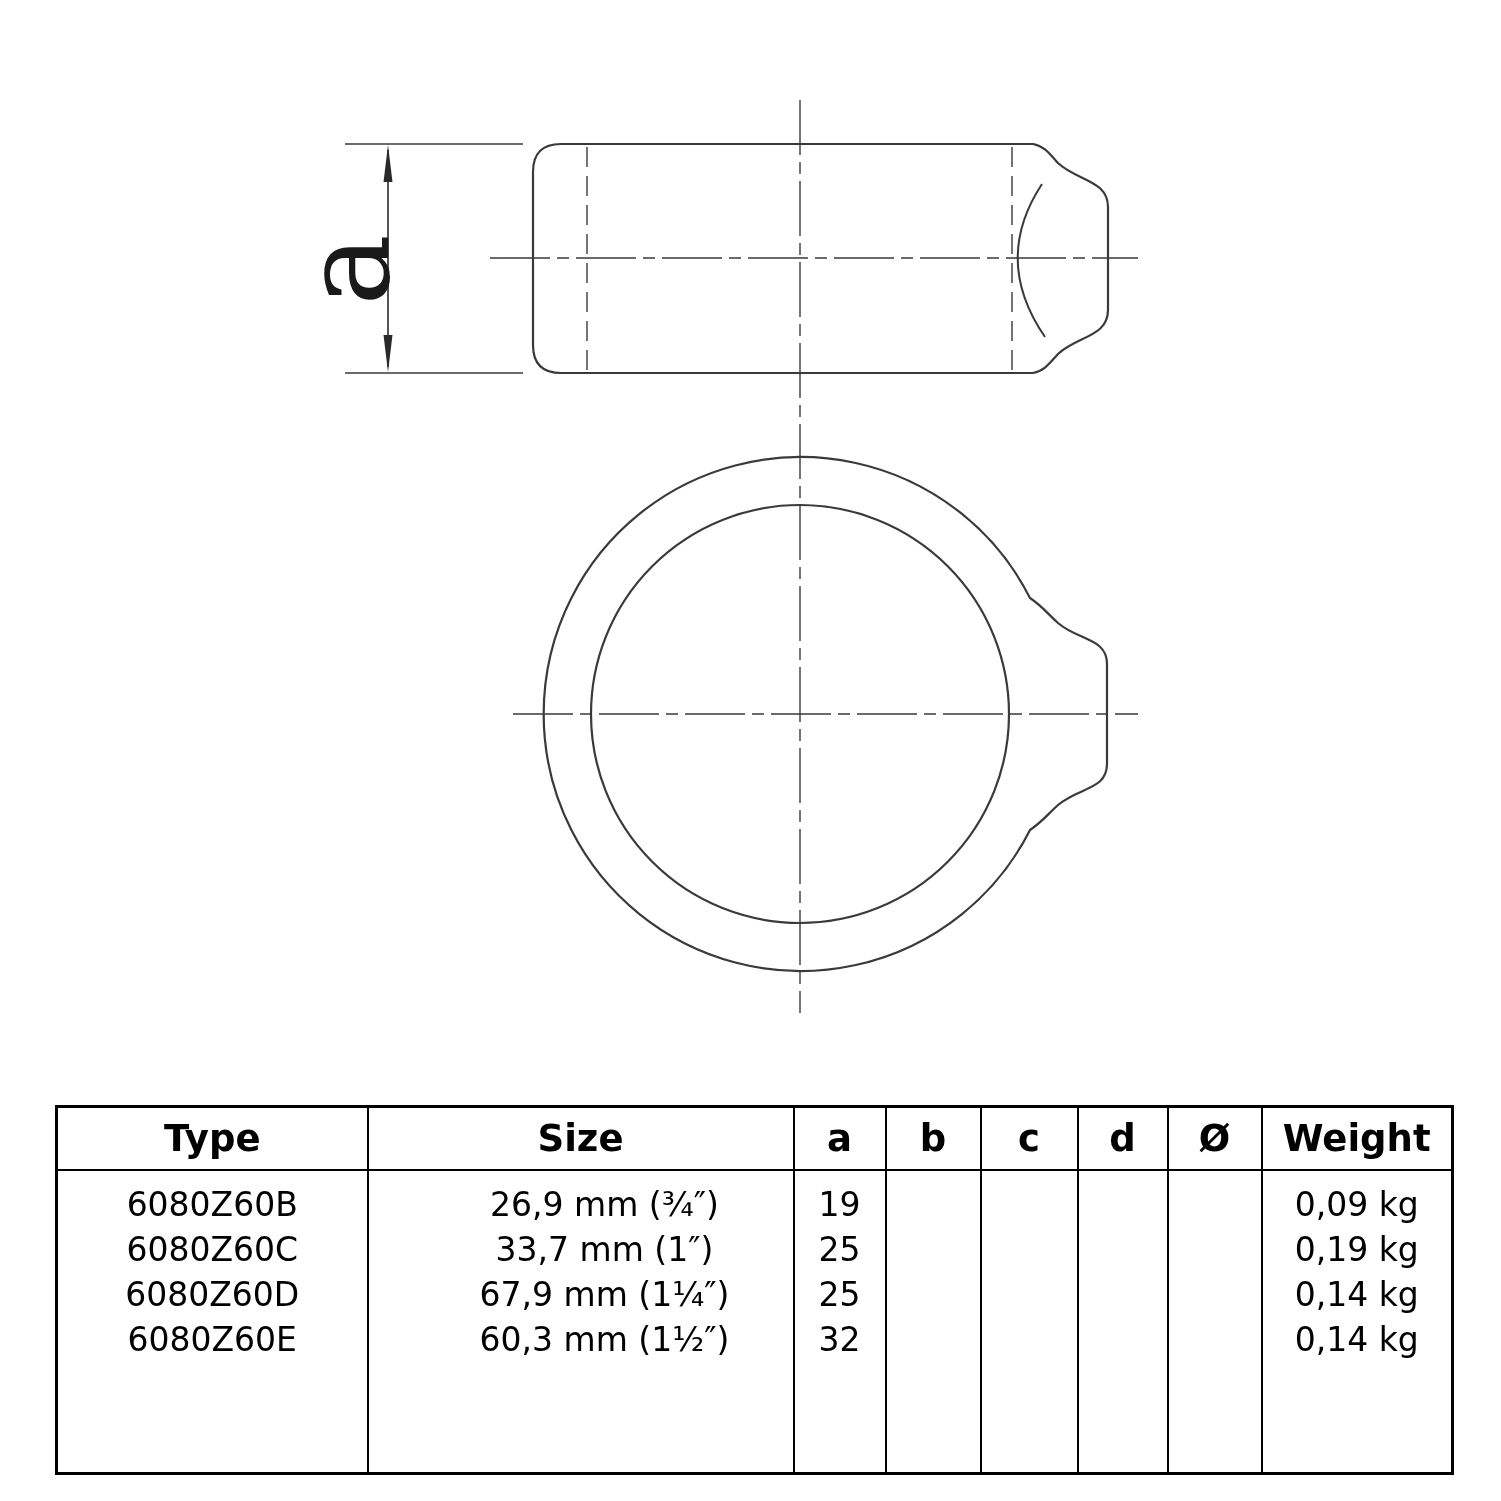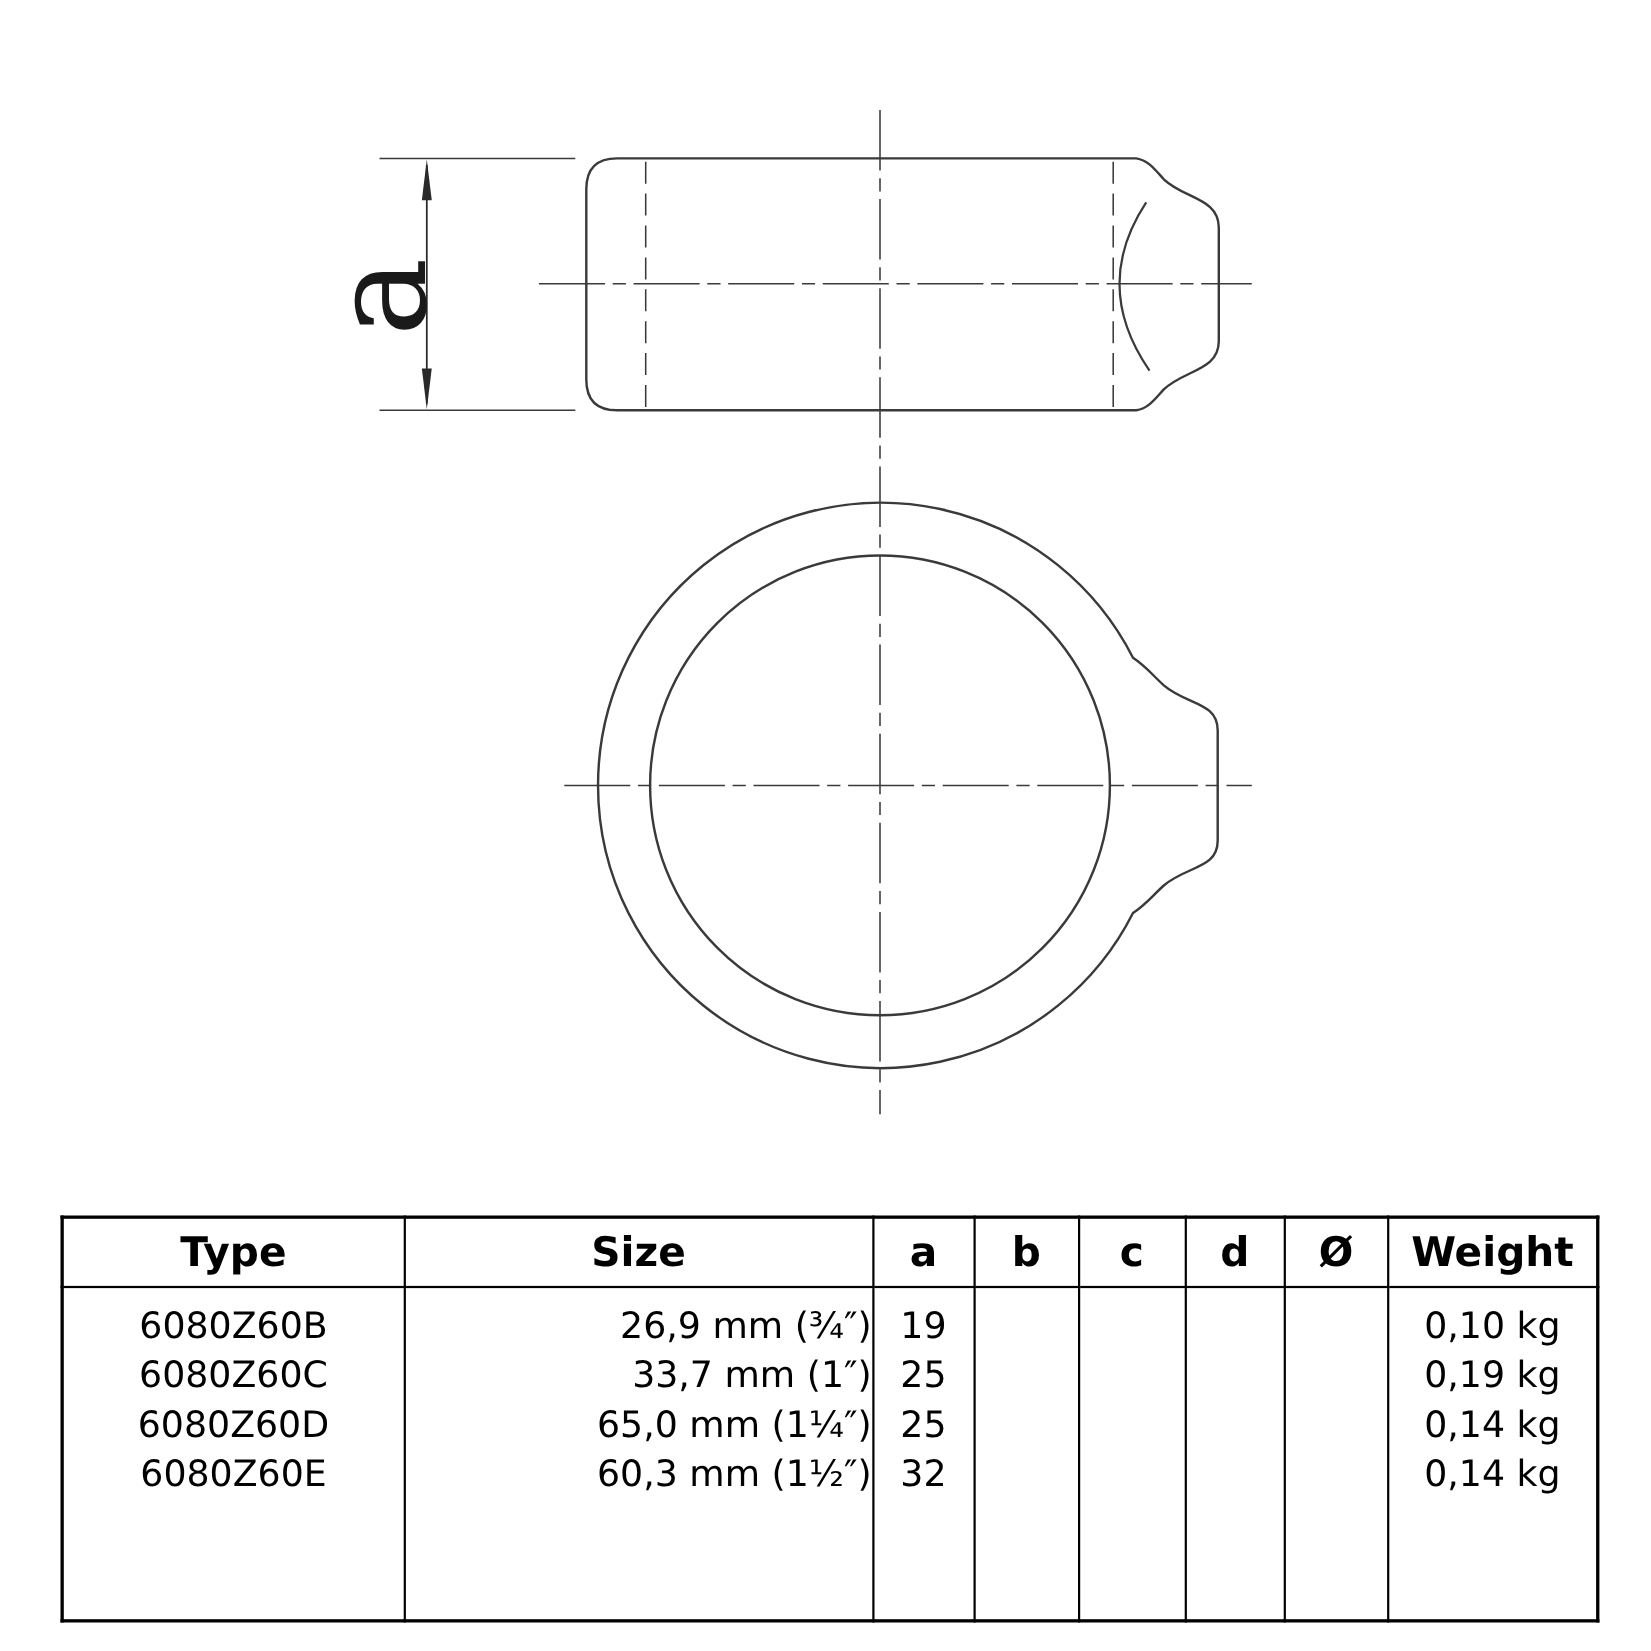--- a/index.html
+++ b/index.html
@@ -42,21 +42,21 @@
     padding-top:11px;
     height:290px;
   }
   .cell-line{
     height:45px;line-height:45px;
     font-size:33px;
     text-align:center;
     white-space:nowrap;
   }
   td.col-size .cell-line{
-    text-align:right;
+    text-align:center;
     padding-left:48px;
   }
 </style>
 </head>
 <body>
 
 <div class="stage">
 
   <svg class="drawing-svg" width="1501" height="1100" viewBox="0 0 1501 1100">
 
@@ -136,21 +136,21 @@
         <tr>
           <td class="col-type">
             <div class="cell-line">6080Z60B</div>
             <div class="cell-line">6080Z60C</div>
             <div class="cell-line">6080Z60D</div>
             <div class="cell-line">6080Z60E</div>
           </td>
           <td class="col-size">
             <div class="cell-line">26,9 mm (¾″)</div>
             <div class="cell-line">33,7 mm (1″)</div>
-            <div class="cell-line">65,0 mm (1¼″)</div>
+            <div class="cell-line">67,9 mm (1¼″)</div>
             <div class="cell-line">60,3 mm (1½″)</div>
           </td>
           <td class="col-a">
             <div class="cell-line">19</div>
             <div class="cell-line">25</div>
             <div class="cell-line">25</div>
             <div class="cell-line">32</div>
           </td>
           <td class="col-b">
             <div class="cell-line"></div>
@@ -170,21 +170,21 @@
             <div class="cell-line"></div>
             <div class="cell-line"></div>
           </td>
           <td class="col-dia">
             <div class="cell-line"></div>
             <div class="cell-line"></div>
             <div class="cell-line"></div>
             <div class="cell-line"></div>
           </td>
           <td class="col-weight">
-            <div class="cell-line">0,10 kg</div>
+            <div class="cell-line">0,09 kg</div>
             <div class="cell-line">0,19 kg</div>
             <div class="cell-line">0,14 kg</div>
             <div class="cell-line">0,14 kg</div>
           </td>
         </tr>
       </tbody>
     </table>
   </div>
 
 </div>

